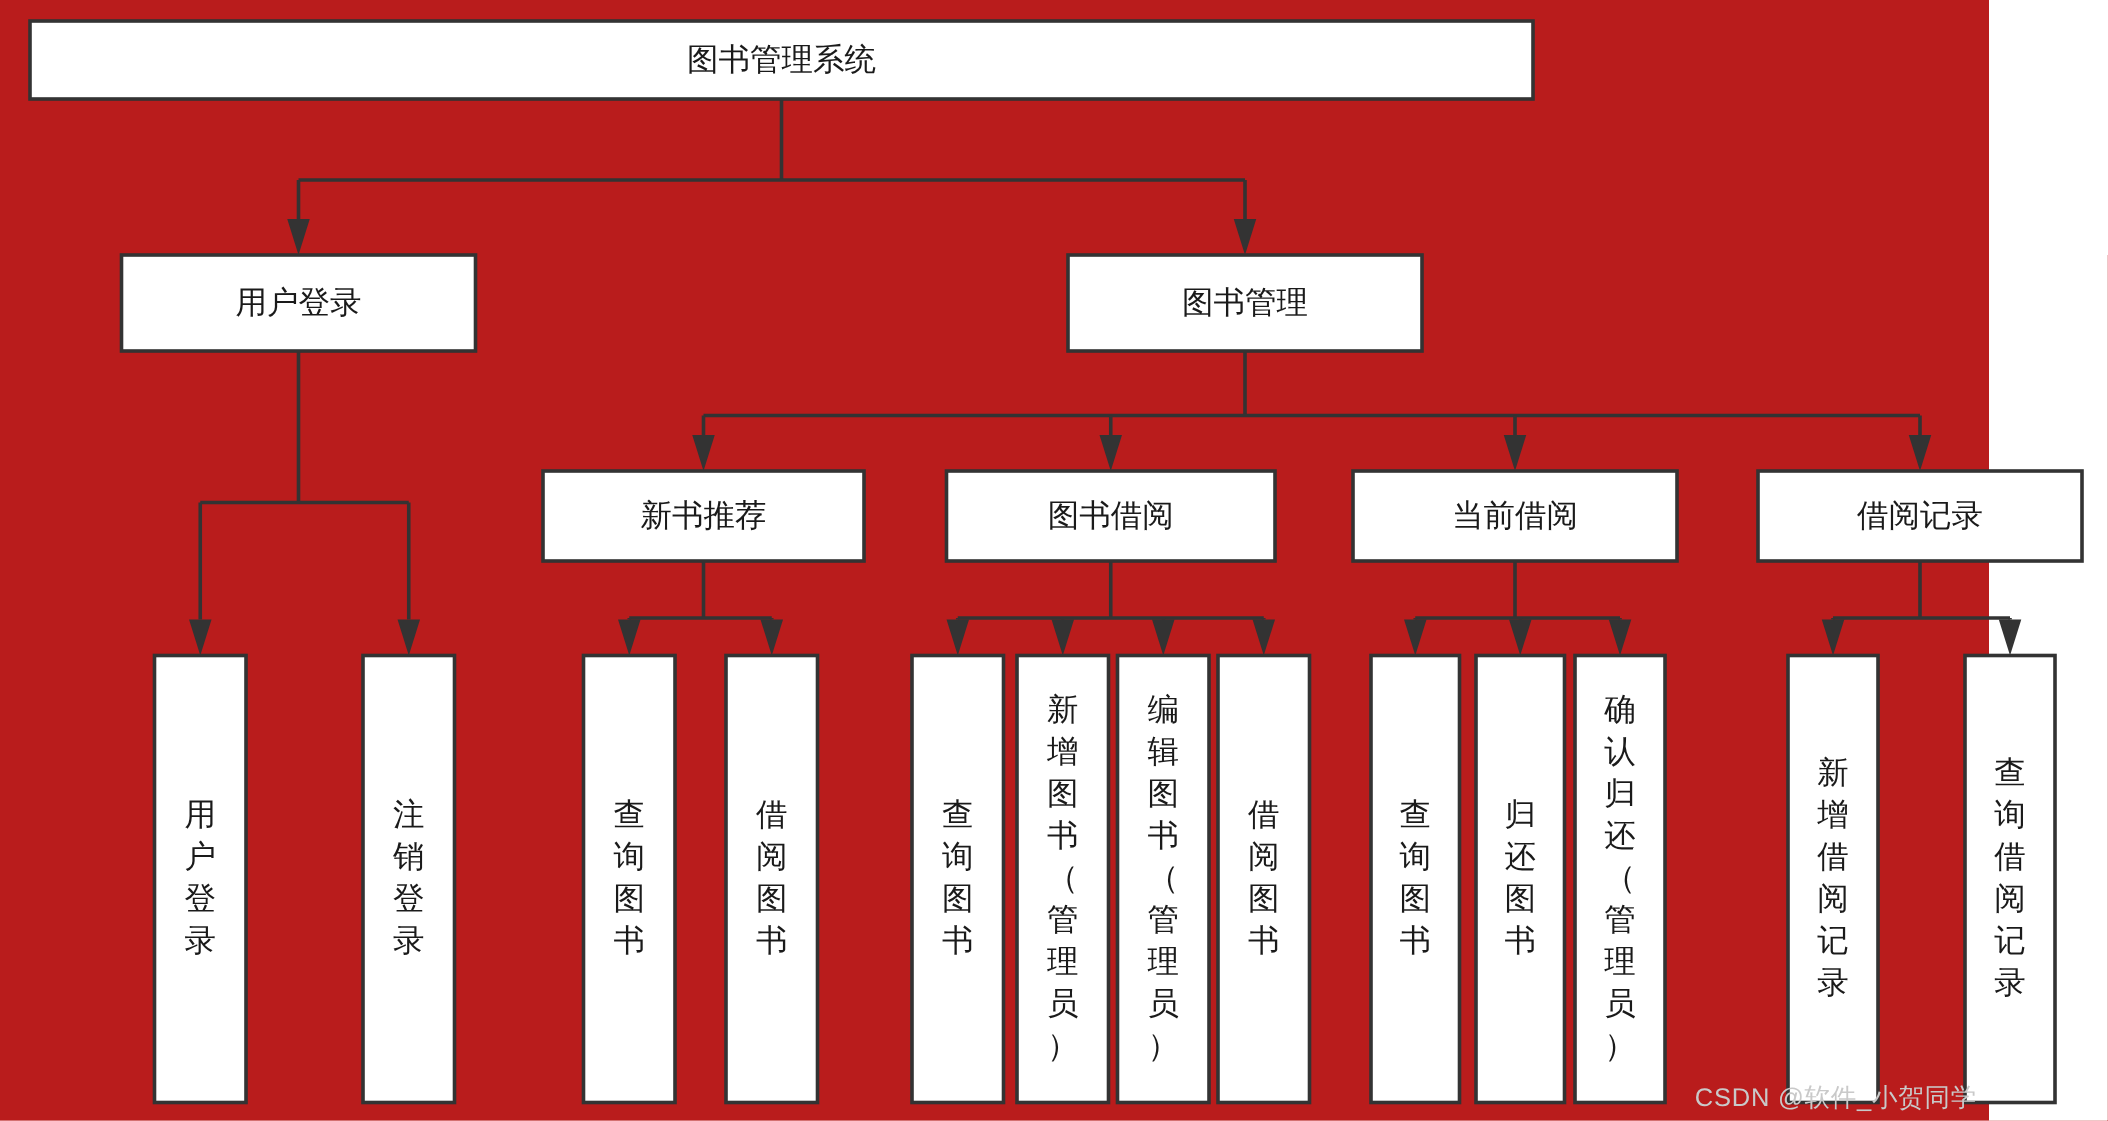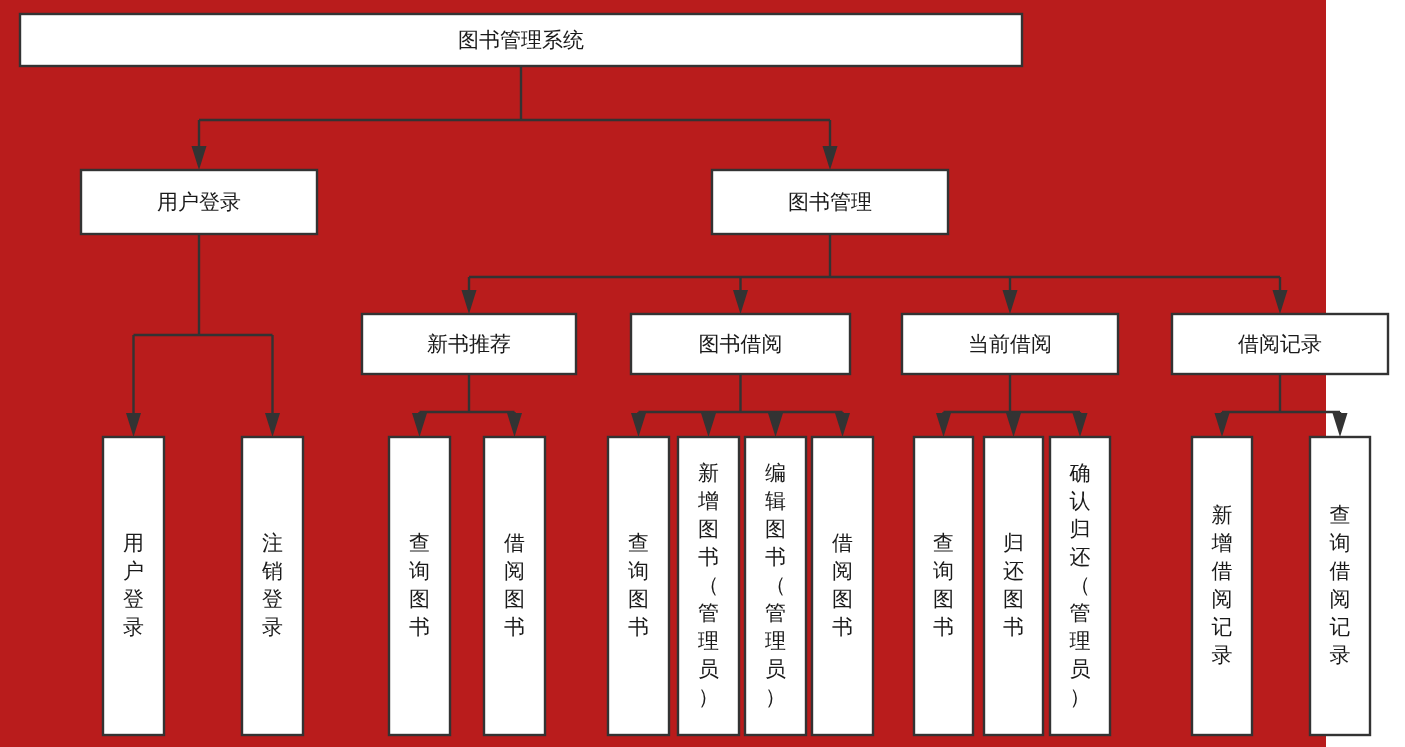--- a/index.html
+++ b/index.html
@@ -218,13 +218,14 @@
         <g>
           <rect x="1192" y="437" width="60" height="298" class="node-rect"></rect>
           <text x="1222" class="node-label-vertical"><tspan x="1222" y="522">新</tspan><tspan x="1222" y="550">增</tspan><tspan x="1222" y="578">借</tspan><tspan x="1222" y="606">阅</tspan><tspan x="1222" y="634">记</tspan><tspan x="1222" y="662">录</tspan></text>
         </g>
         <g>
           <rect x="1310" y="437" width="60" height="298" class="node-rect"></rect>
           <text x="1340" class="node-label-vertical"><tspan x="1340" y="522">查</tspan><tspan x="1340" y="550">询</tspan><tspan x="1340" y="578">借</tspan><tspan x="1340" y="606">阅</tspan><tspan x="1340" y="634">记</tspan><tspan x="1340" y="662">录</tspan></text>
         </g>
       </g>
   </svg>
+  <div class="watermark">CSDN @软件_小贺同学</div>
 </div>
 
 </body></html>

